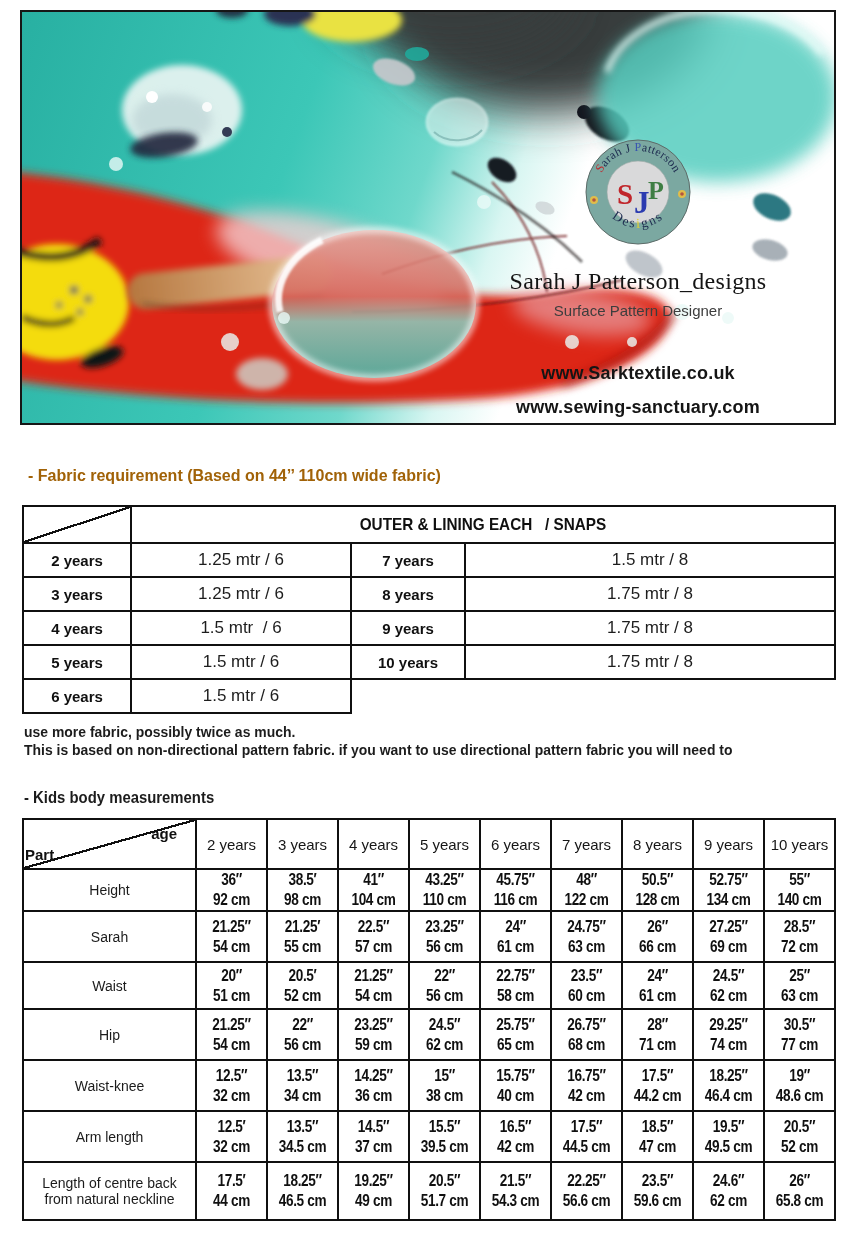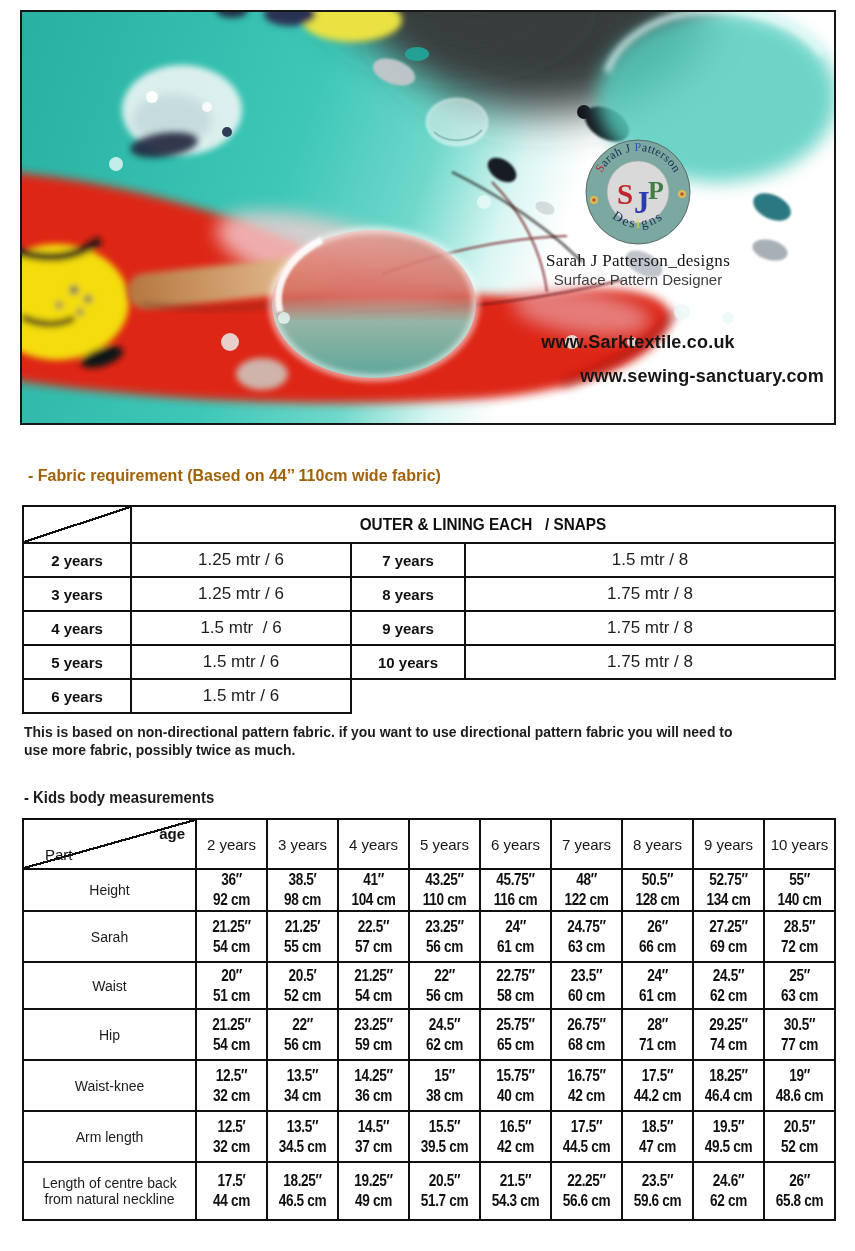--- a/index.html
+++ b/index.html
@@ -3,25 +3,25 @@
 <meta charset="utf-8">
 <style>
   html,body{margin:0;padding:0;background:#ffffff;}
   body{width:855px;height:1251px;position:relative;font-family:"Liberation Sans",sans-serif;color:#101010;overflow:hidden;}
 
   
   .header-card{position:absolute;left:20px;top:10px;width:812px;height:411px;border:2px solid #161616;background:#fff;}
   .art{position:absolute;left:0;top:0;width:812px;height:411px;display:block;}
   .brand-col{position:absolute;left:430px;top:126px;width:372px;text-align:center;}
   .brand-logo{display:block;margin:0 auto;width:108px;height:108px;}
-  .brand-name{font-family:"Liberation Serif",serif;font-size:17px;color:#141414;margin-top:5px;letter-spacing:.3px;}
-  .brand-role{font-size:15px;color:#3d3d3d;}
+  .brand-name{font-family:"Liberation Serif",serif;font-size:24px;color:#141414;margin-top:22px;letter-spacing:.3px;}
+  .brand-role{font-size:15px;color:#3d3d3d;margin-top:7px;}
   .site{font-weight:bold;font-size:18px;color:#151515;letter-spacing:.2px;}
   .site1{margin-top:44px;}
-  .site2{margin-top:13px;text-align:right;}
+  .site2{margin-top:13px;}
 
   
   .h-fabric{position:absolute;left:28px;top:467px;font-size:16px;font-weight:bold;color:#a16207;}
   .note{position:absolute;left:24px;top:723px;font-size:15px;font-weight:bold;color:#1c1c1c;line-height:18px;}
   .h-kids{position:absolute;left:24px;top:789px;font-size:16px;font-weight:bold;color:#1c1c1c;}
   .sxl{display:inline-block;transform:scaleX(.93);transform-origin:left center;white-space:pre;}
 
   
   table{border-collapse:collapse;table-layout:fixed;}
   td{border:2px solid #101010;text-align:center;vertical-align:middle;padding:0;overflow:hidden;}
@@ -34,22 +34,22 @@
 
   .mtable{position:absolute;left:22px;top:818px;width:812px;}
   .mtable .yr{font-size:15px;color:#161616;}
   .mtable .rowlab{font-size:14px;color:#1b1b1b;padding:0 6px;}
   .in-line,.cm-line{font-weight:bold;font-size:17px;letter-spacing:-.4px;line-height:20px;white-space:nowrap;}
   .csc{transform:scaleX(.8);transform-origin:center;}
   .fsc{display:inline-block;transform:scaleX(.9);transform-origin:center;white-space:pre;}
 
   .diag{background-image:linear-gradient(to bottom right,transparent calc(50% - 1.1px),#101010 calc(50% - 1.1px),#101010 calc(50% + 1.1px),transparent calc(50% + 1.1px));}
   .corner{position:relative;}
-  .corner .part{position:absolute;left:21px;bottom:5px;font-weight:normal;font-size:15px;}
-  .corner .age{position:absolute;right:10px;top:5px;font-weight:bold;font-size:15px;}
+  .corner .part{position:absolute;left:1px;bottom:5px;font-weight:bold;font-size:15px;}
+  .corner .age{position:absolute;right:18px;top:5px;font-weight:bold;font-size:15px;}
 </style>
 </head>
 <body>
 
 <div class="header-card">
 
   <svg class="art" viewBox="0 0 812 411" preserveAspectRatio="none">
     <defs>
       <linearGradient id="tg" x1="0" y1="0" x2="1" y2="0.18">
         <stop offset="0" stop-color="#28b0a2"></stop>
@@ -255,22 +255,22 @@
       </tr>
       <tr style="height: 34px;">
         <td class="fb-age">6 years</td>
         <td class="fb-val">1.5 mtr / 6</td>
         <td class="ph" colspan="2"></td>
       </tr>
     </tbody>
 </table>
 
 <div class="note">
+  <div><span class="sxl">use more fabric, possibly twice as much.</span></div>
   <div><span class="sxl">This is based on non-directional pattern fabric. if you want to use directional pattern fabric you will need to</span></div>
-  <div><span class="sxl">use more fabric, possibly twice as much.</span></div>
 </div>
 
 <div class="h-kids">
   <span class="sxl">- Kids body measurements</span>
 </div>
 
 <table class="mtable">
   <colgroup>
     <col style="width:173px">
     <col style="width:71px">

